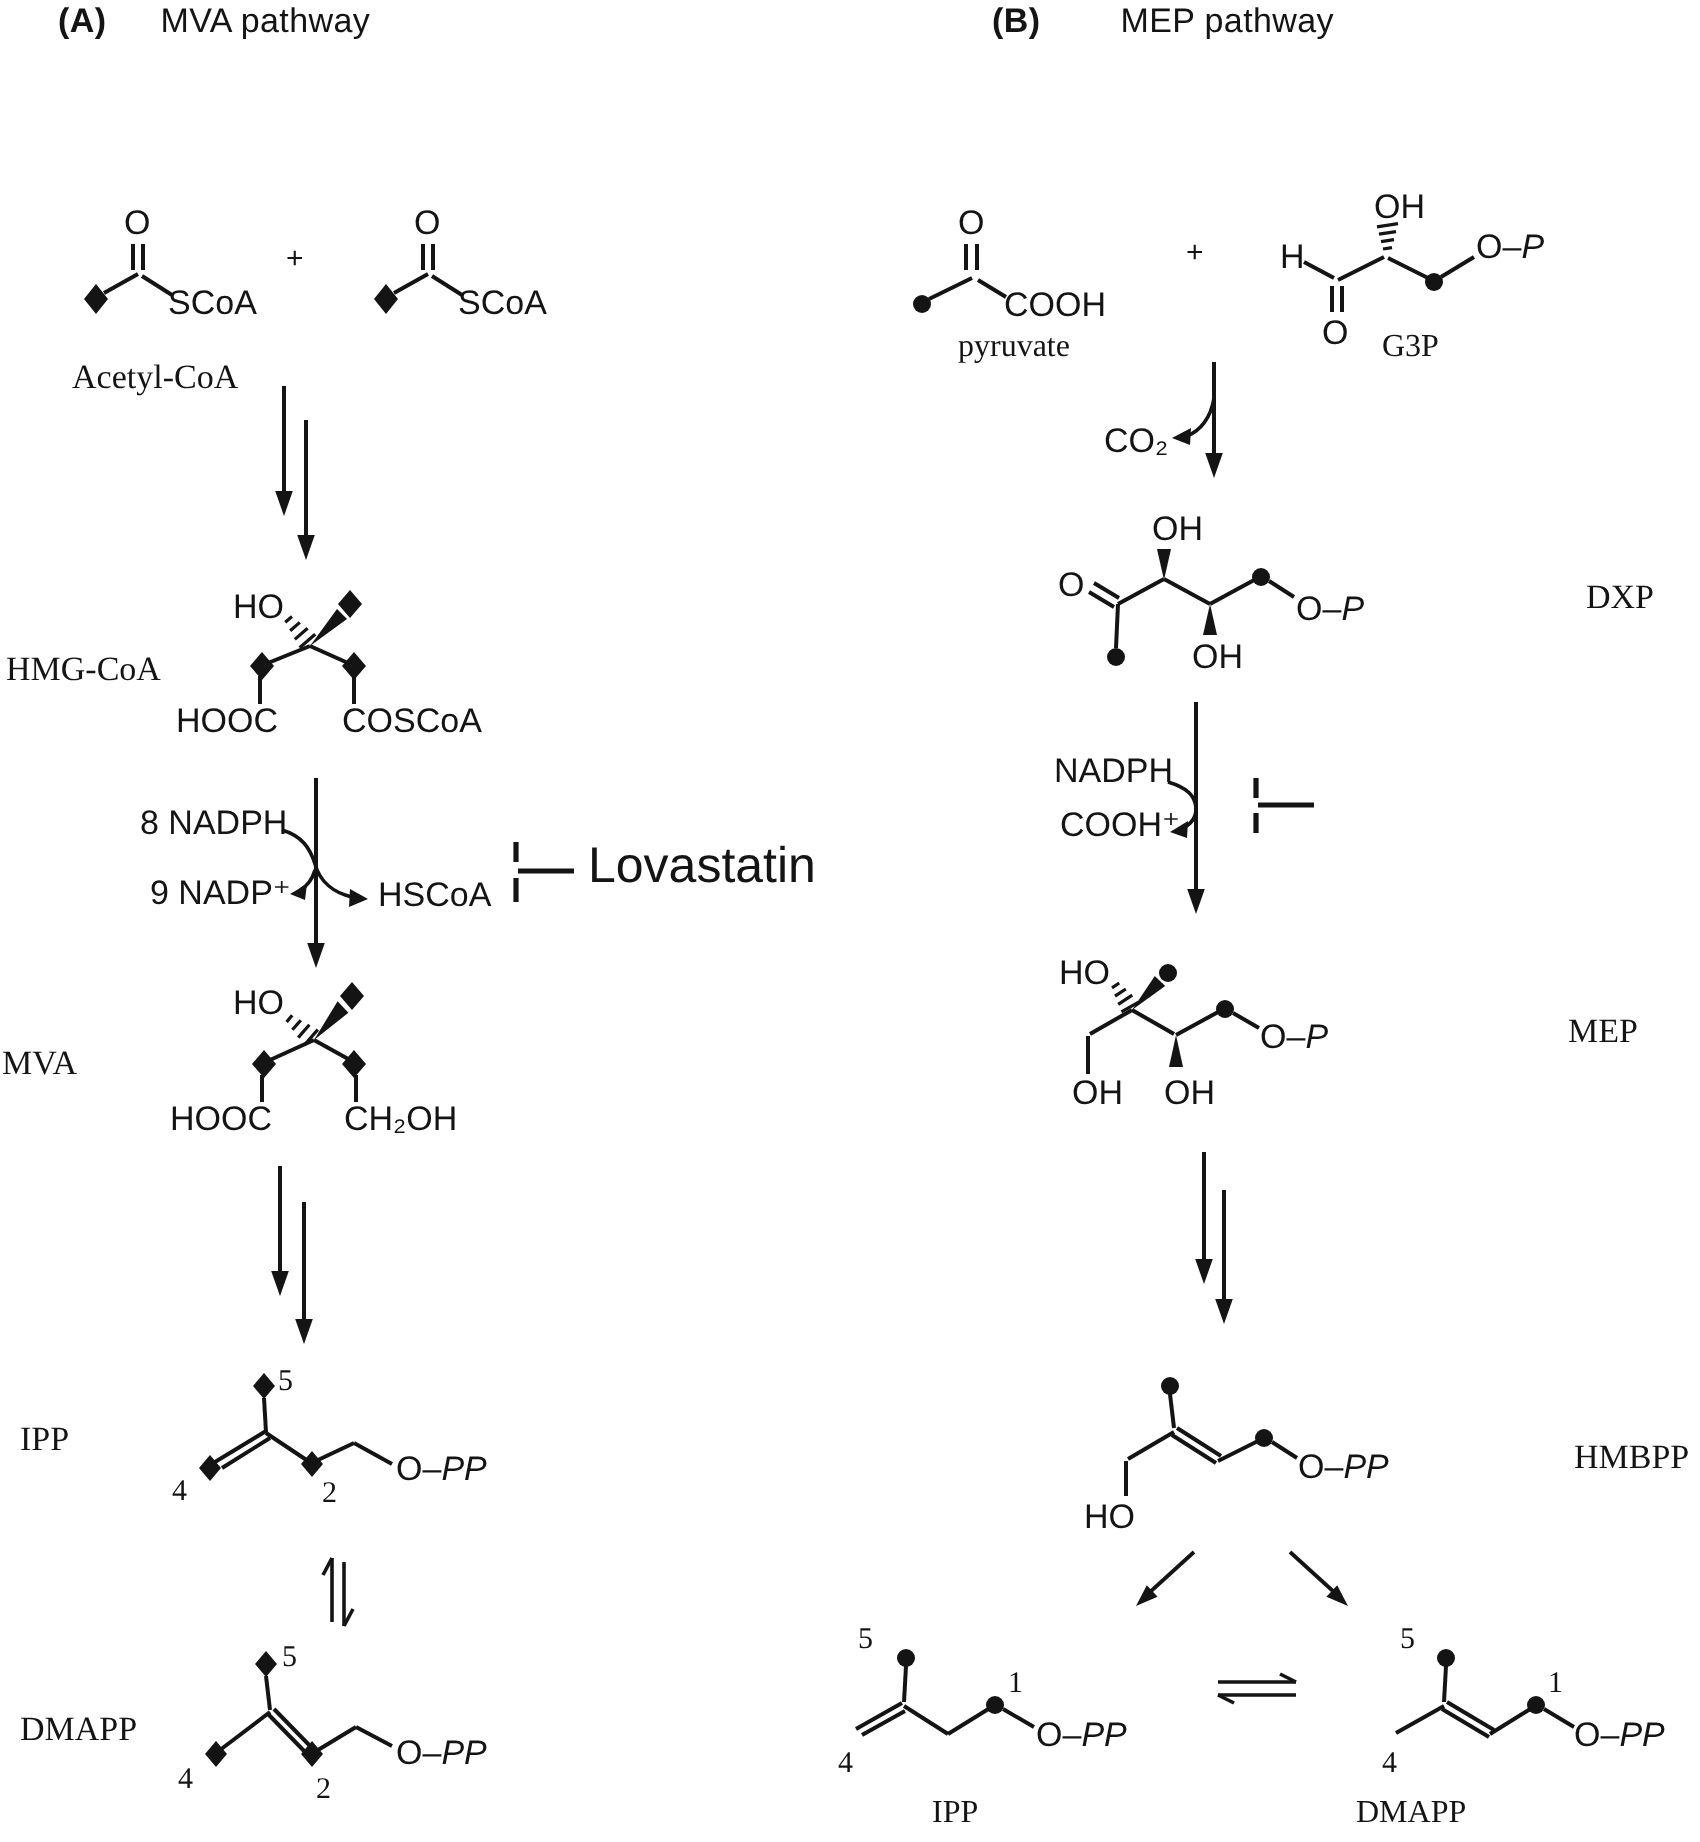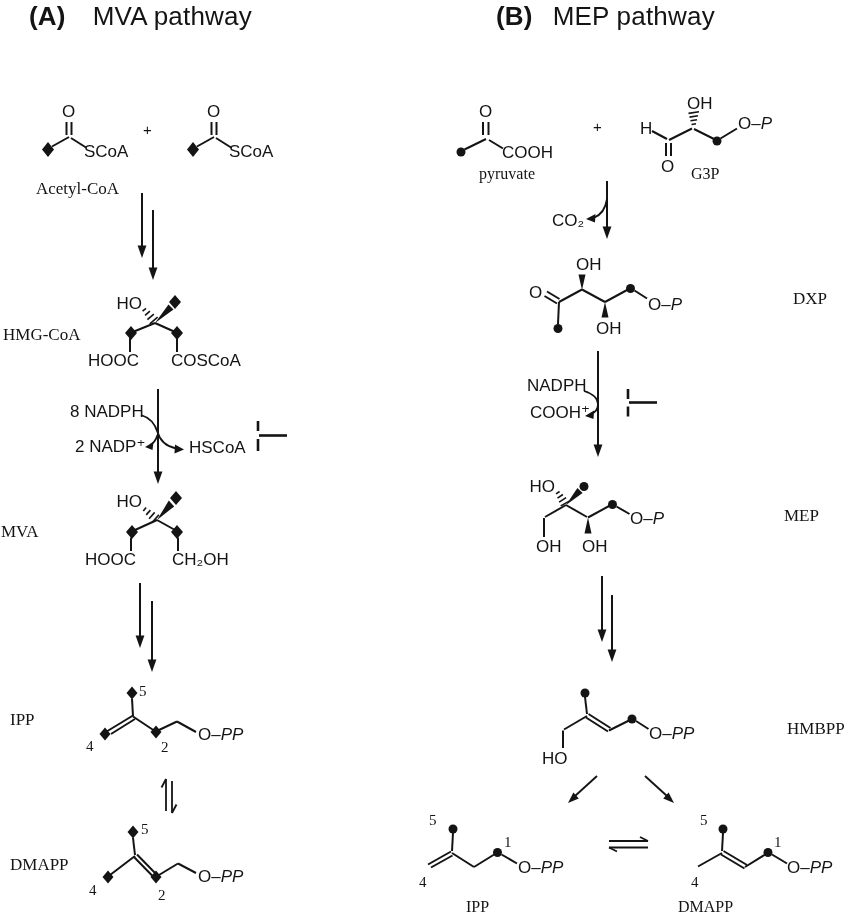--- a/index.html
+++ b/index.html
@@ -3,24 +3,24 @@
 <meta charset="utf-8">
 <style>
   html,body{margin:0;padding:0;background:#fff}
   #fig{position:relative;width:850px;height:921px;background:#ffffff;overflow:hidden}
   #art{position:absolute;left:0;top:0}
   .lbl{position:absolute;font:17px "Liberation Sans","DejaVu Sans",sans-serif;color:#141414;line-height:1.1;white-space:nowrap}
   .serif{font-family:"Liberation Serif","DejaVu Serif",serif;font-size:17px}
   .serif16{font-family:"Liberation Serif","DejaVu Serif",serif;font-size:16px}
   .num{font-family:"Liberation Serif","DejaVu Serif",serif;font-size:15px}
   .big{font-size:25px}
-  .title{font-size:26px;letter-spacing:.2px}
+  .title{font-size:17px;letter-spacing:.2px}
   .title .letter{font-weight:bold}
   .gapA{margin-left:27px}
-  .gapB{margin-left:20px}
+  .gapB{margin-left:40px}
   .it{font-style:italic}
   .ra{text-align:right}
   .small{font-size:15px}
 </style>
 </head>
 <body>
 
 <div id="fig">
 
 <svg id="art" width="850" height="921" viewBox="0 0 850 921">
@@ -276,22 +276,23 @@
   <div class="lbl" style="left:207px;top:103px">O</div>
   <div class="lbl" style="left:229px;top:143px">SCoA</div>
   <div class="lbl serif" style="left:36px;top:180px">Acetyl-CoA</div>
 
   <div class="lbl serif" style="left:3px;top:326px">HMG-CoA</div>
   <div class="lbl ra" style="left:112px;top:295px;width:30px">HO</div>
   <div class="lbl" style="left:88px;top:352px">HOOC</div>
   <div class="lbl" style="left:171px;top:352px">COSCoA</div>
 
   <div class="lbl" style="left:70px;top:403px">8 NADPH</div>
-  <div class="lbl" style="left:75px;top:438px">2 NADP⁺</div>
+  <div class="lbl" style="left:75px;top:438px">9 NADP⁺</div>
   <div class="lbl" style="left:189px;top:439px">HSCoA</div>
+  <div class="lbl big" style="left:294px;top:420px">Lovastatin</div>
 
   <div class="lbl serif" style="left:1px;top:523px">MVA</div>
   <div class="lbl ra" style="left:112px;top:493px;width:30px">HO</div>
   <div class="lbl" style="left:85px;top:551px">HOOC</div>
   <div class="lbl" style="left:172px;top:551px">CH₂OH</div>
 
   <div class="lbl serif" style="left:10px;top:711px">IPP</div>
   <div class="lbl num" style="left:139px;top:683px">5</div>
   <div class="lbl num" style="left:86px;top:738px">4</div>
   <div class="lbl num" style="left:161px;top:739px">2</div>

